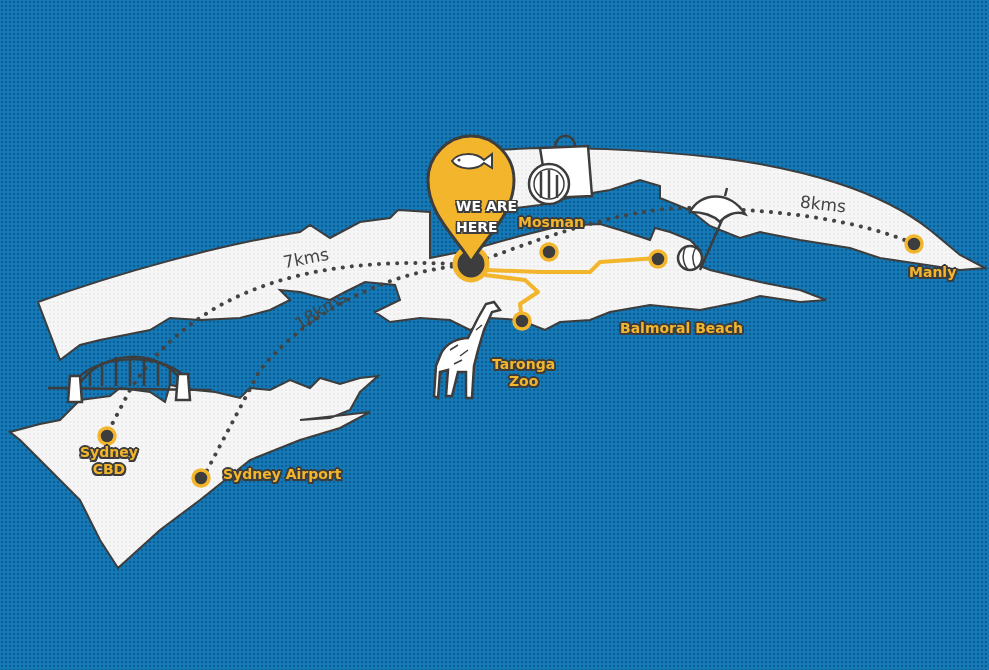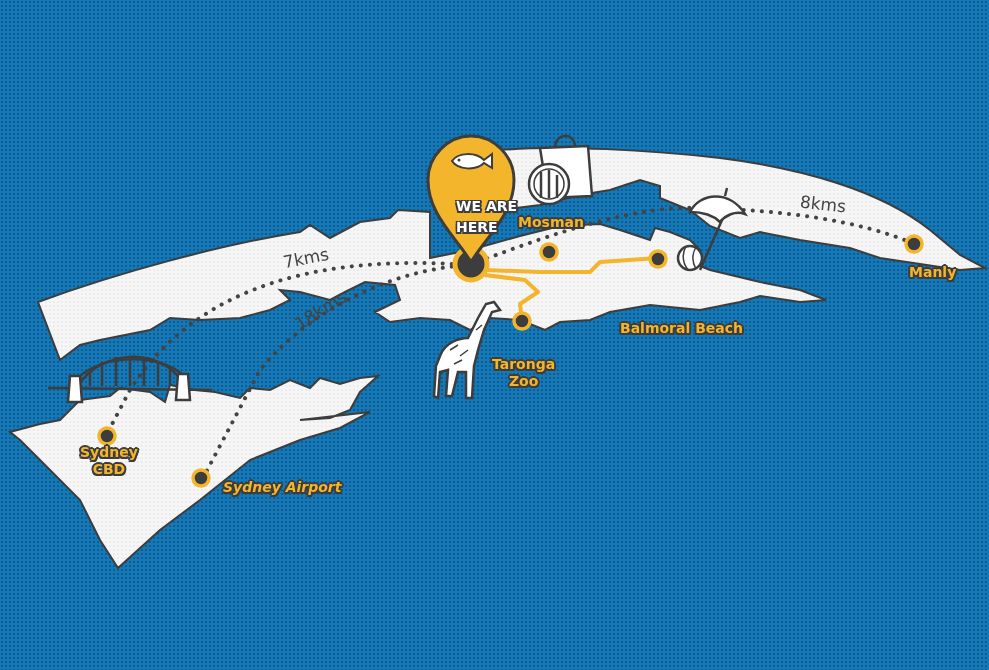--- a/index.html
+++ b/index.html
@@ -126,17 +126,17 @@
 <div class="label" style="left:620px; top:276px;margin-top:44px;">Balmoral Beach</div>
 <div class="label" style="left:893px; top:264px;margin-left:16px;">Manly</div>
 <div class="label" style="left:492px; top:340px;margin-top:16px;">
   <div>Taronga</div>
   <div>Zoo</div>
 </div>
 <div class="label" style="left:80px; top:444px;">
   <div>Sydney</div>
   <div>CBD</div>
 </div>
-<div class="label" style="left:223px; top:479px;font-style:italic;">Sydney Airport</div>
+<div class="label" style="left:223px; top:466px;">Sydney Airport</div>
 
 <div class="dist" style="left:283px; top:248px; transform: rotate(-11deg);">7kms</div>
 <div class="dist" style="left:292px; top:300px; transform: rotate(-32deg);">18kms</div>
 <div class="dist" style="left:800px; top:194px; transform: rotate(6deg);">8kms</div>
 
 </body></html>

